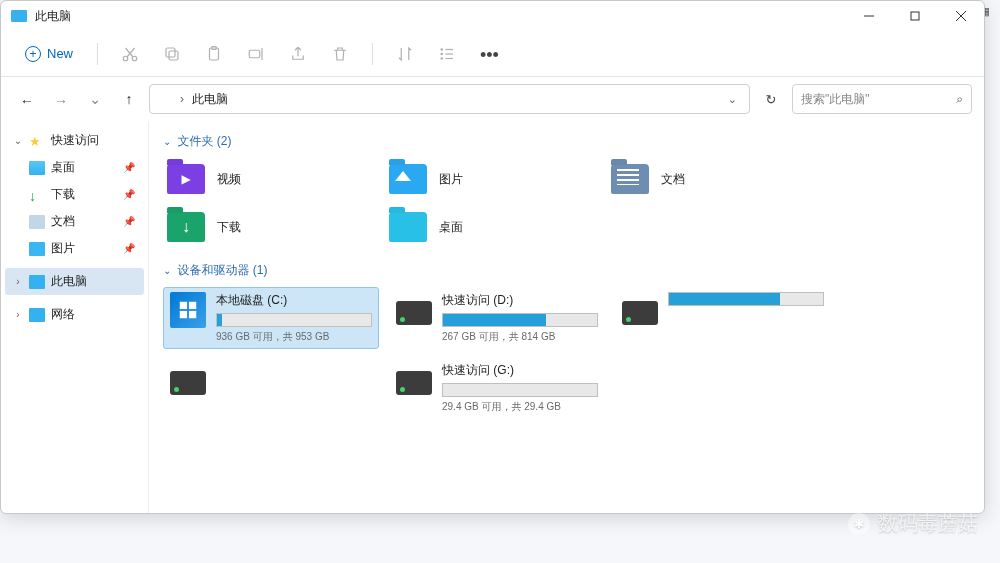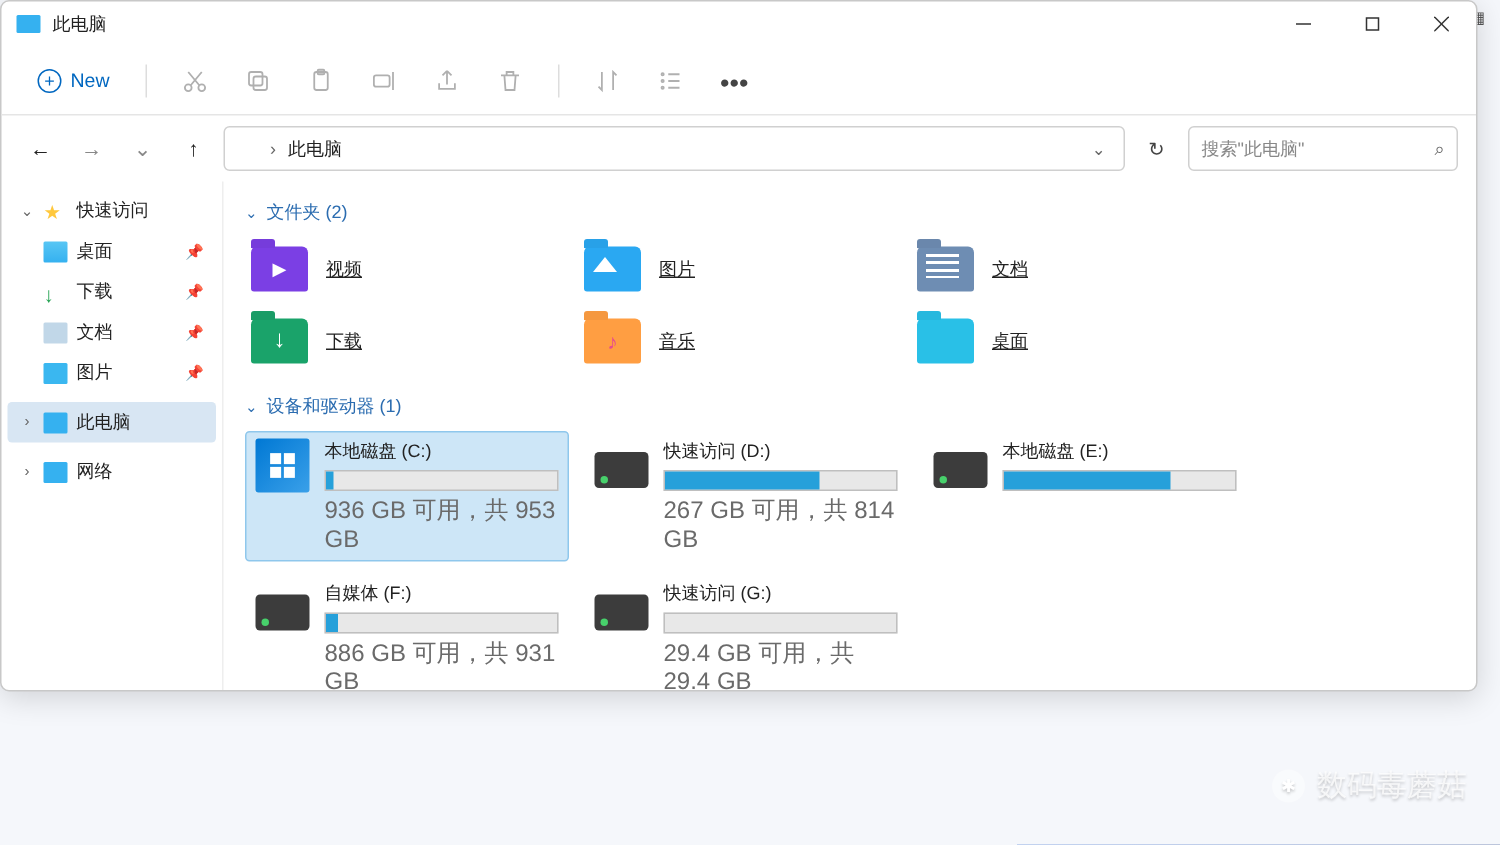--- a/index.html
+++ b/index.html
@@ -1,19 +1,19 @@
 <!DOCTYPE html>
 <html><head>
 <meta charset="utf-8">
 <style>
   * { box-sizing: border-box; font-family: "Segoe UI", "Microsoft YaHei", sans-serif; }
   html, body { margin: 0; padding: 0; width: 1000px; height: 563px; overflow: hidden; background: #f5f7fb; }
 
   .window {
-    position: absolute; inset: 0; width: 985px; height: 461px; background: #fff;
+    position: absolute; inset: 0; width: 985px; height: 514px; background: #fff;
     border: 1px solid #c8c8c8; border-radius: 6px; box-shadow: 0 4px 20px rgba(0,0,0,.15);
     display: flex; flex-direction: column;
   }
   .titlebar { height: 30px; display: flex; align-items: center; padding: 0 0 0 10px; font-size: 12px; color: #222; }
   .titlebar .app-icon { width: 16px; height: 12px; background: #35b1f0; margin-right: 8px; border-radius: 1px; }
   .titlebar .title { flex: 1; }
   .win-controls { display: flex; }
   .win-btn { width: 46px; height: 30px; display: flex; align-items: center; justify-content: center; color: #333; font-size: 10px; }
 
   .toolbar { height: 46px; border-bottom: 1px solid #e5e5e5; display: flex; align-items: center; padding: 0 16px; gap: 10px; }
@@ -50,42 +50,42 @@
   .ic-net { background: #35b1f0; }
 
   .content { flex: 1; overflow: auto; padding: 6px 14px 8px; }
   .group-hdr { display: flex; align-items: center; gap: 6px; color: #2b6cb0; font-size: 12px; margin: 6px 0 8px; }
   .group-hdr .chev { color: #2b6cb0; font-size: 10px; }
 
   .folders-grid { display: grid; grid-template-columns: repeat(3, 210px); gap: 6px 12px; margin-bottom: 14px; }
   .folder { display: flex; align-items: center; gap: 12px; height: 42px; padding: 2px 4px; border-radius: 3px; }
   .folder .fic { width: 38px; height: 30px; border-radius: 4px 4px 2px 2px; position: relative; }
   .folder .fic::before { content:""; position:absolute; top:-5px; left:0; width:16px; height:6px; border-radius:2px 2px 0 0; background: inherit; filter: brightness(.96); }
-  .folder .label { font-size: 12px; color: #222; text-decoration: underline; }
+  .folder .label { font-size: 12px; color: #222; }
   .fic-video { background:#7b3fe4; }
   .fic-video::after{content:"▶";position:absolute;inset:0;display:flex;align-items:center;justify-content:center;color:#fff;font-size:12px;}
   .fic-pic { background:#2aa8f2; }
   .fic-pic::after{content:"";position:absolute;left:6px;top:7px;width:0;height:0;border-left:8px solid transparent;border-right:8px solid transparent;border-bottom:10px solid #fff;}
   .fic-docs { background:#6e8db3; }
   .fic-dl { background:#1aa36a; }
   .fic-dl::after{content:"↓";position:absolute;inset:0;display:flex;align-items:center;justify-content:center;color:#fff;font-size:16px;}
   .fic-music { background:#ff9e42; }
   .fic-music::after{content:"♪";position:absolute;inset:0;display:flex;align-items:center;justify-content:center;color:#e64a8f;font-size:14px;}
   .fic-desk { background:#29c0e7; }
   .fic-docs::after{content:"";position:absolute;left:6px;top:5px;width:22px;height:16px;background:repeating-linear-gradient(#fff,#fff 2px,transparent 2px,transparent 5px);}
 
   .drives-grid { display: grid; grid-template-columns: repeat(3, 216px); gap: 8px 10px; }
   .drive { display: flex; gap: 10px; padding: 4px 6px; border-radius: 3px; border:1px solid transparent; }
   .drive.sel { background:#cde6f7; border-color:#8fc7ec; }
   .drive .dic { width: 36px; height: 36px; flex: none; display:flex;align-items:center;justify-content:center; }
   .drive .dbody { flex: 1; min-width:0; }
   .drive .dname { font-size: 12px; color:#222; margin-bottom: 4px; }
   .drive .bar { height: 14px; border:1px solid #bfbfbf; background:#e8e8e8; position:relative; margin-bottom:3px; }
   .drive .bar .fill { position:absolute; inset:0; background:#26a0da; width: var(--pct,0%);} 
-  .drive .dstat { font-size: 16px; color:#6a6a6a; }
+  .drive .dstat { font-size: 10px; color:#6a6a6a; }
   .dic-os { background: linear-gradient(135deg,#0078d4,#3aa0e9); border-radius:2px; }
   .dic-os svg{width:22px;height:22px;}
   .dic-hd { width:36px;height:24px;background:#3c3c3c;border-radius:3px;position:relative;margin-top:6px;}
   .dic-hd::after{content:"";position:absolute;left:4px;bottom:3px;width:5px;height:5px;background:#47d06b;border-radius:50%;}
 
   .statusbar { height: 22px; border-top: none; display:flex; align-items:center; padding:0 10px; font-size:11px; color:#444; }
   .statusbar .views { margin-left:auto; display:flex; gap:4px; color:#555; }
 
   .watermark { position:absolute; right:22px; bottom:26px; color:rgba(255,255,255,.75); font-size:20px; display:flex; align-items:center; gap:8px; text-shadow:0 1px 2px rgba(0,0,0,.2); }
   .watermark .wicon { width:22px;height:22px;border-radius:50%;background:rgba(255,255,255,.45); display:flex;align-items:center;justify-content:center;font-size:12px;color:#fff;}
@@ -260,24 +260,20 @@
           </div>
           <div class="folder">
             <div class="fic fic-docs"></div>
             <span class="label">文档</span>
           </div>
           <div class="folder">
             <div class="fic fic-dl"></div>
             <span class="label">下载</span>
           </div>
           <div class="folder">
-            <div class="fic fic-music"></div>
-            <span class="label">音乐</span>
-          </div>
-          <div class="folder">
             <div class="fic fic-desk"></div>
             <span class="label">桌面</span>
           </div>
         </div>
 
       <div class="group-hdr">
         <span class="chev">⌄</span>
         <span>设备和驱动器 (1)</span>
       </div>
       <div class="drives-grid" id="drives">
@@ -308,36 +304,28 @@
                 <div class="fill" style="--pct:67%"></div>
               </div>
               <div class="dstat">267 GB 可用，共 814 GB</div>
             </div>
           </div>
           <div class="drive">
             <div class="dic">
               <div class="dic-hd"></div>
             </div>
             <div class="dbody">
-              <div class="dname">本地磁盘 (E:)</div>
               <div class="bar">
                 <div class="fill" style="--pct:72%"></div>
               </div>
             </div>
           </div>
           <div class="drive">
             <div class="dic">
               <div class="dic-hd"></div>
-            </div>
-            <div class="dbody">
-              <div class="dname">自媒体 (F:)</div>
-              <div class="bar">
-                <div class="fill" style="--pct:5%"></div>
-              </div>
-              <div class="dstat">886 GB 可用，共 931 GB</div>
             </div>
           </div>
           <div class="drive">
             <div class="dic">
               <div class="dic-hd"></div>
             </div>
             <div class="dbody">
               <div class="dname">快速访问 (G:)</div>
               <div class="bar">
                 <div class="fill" style="--pct:0%"></div>

